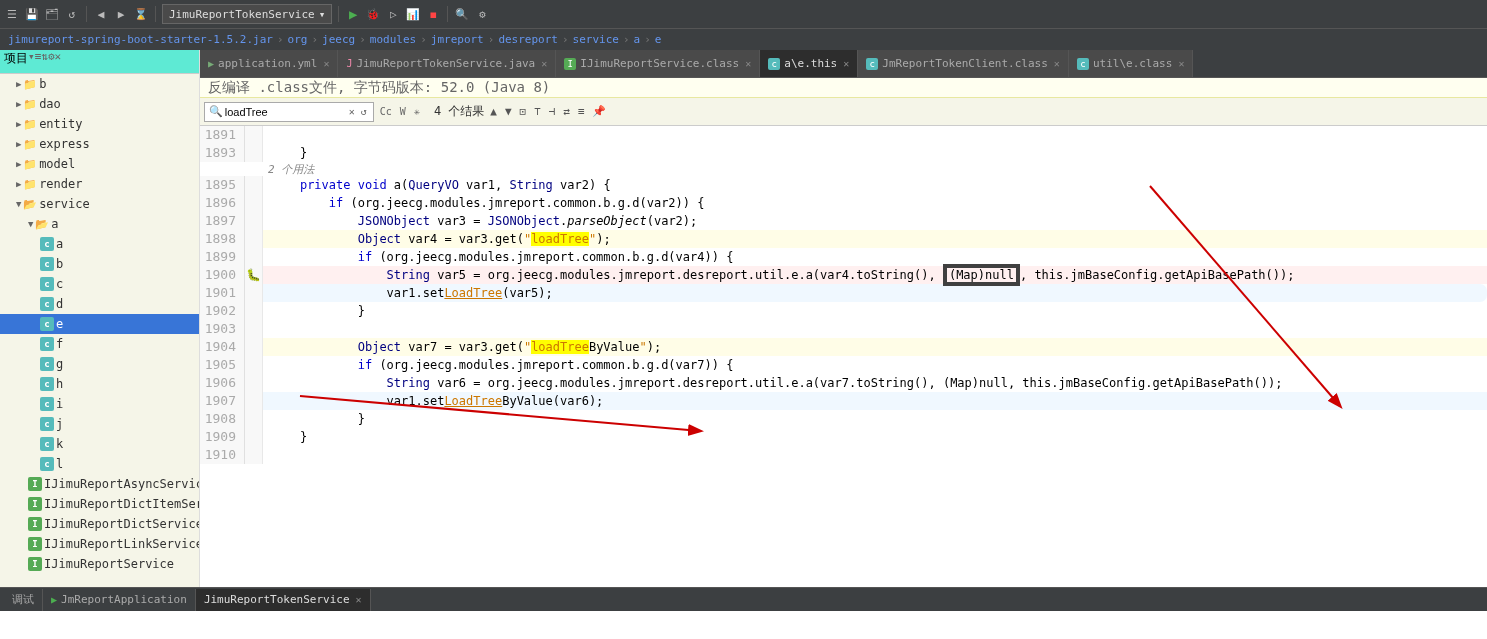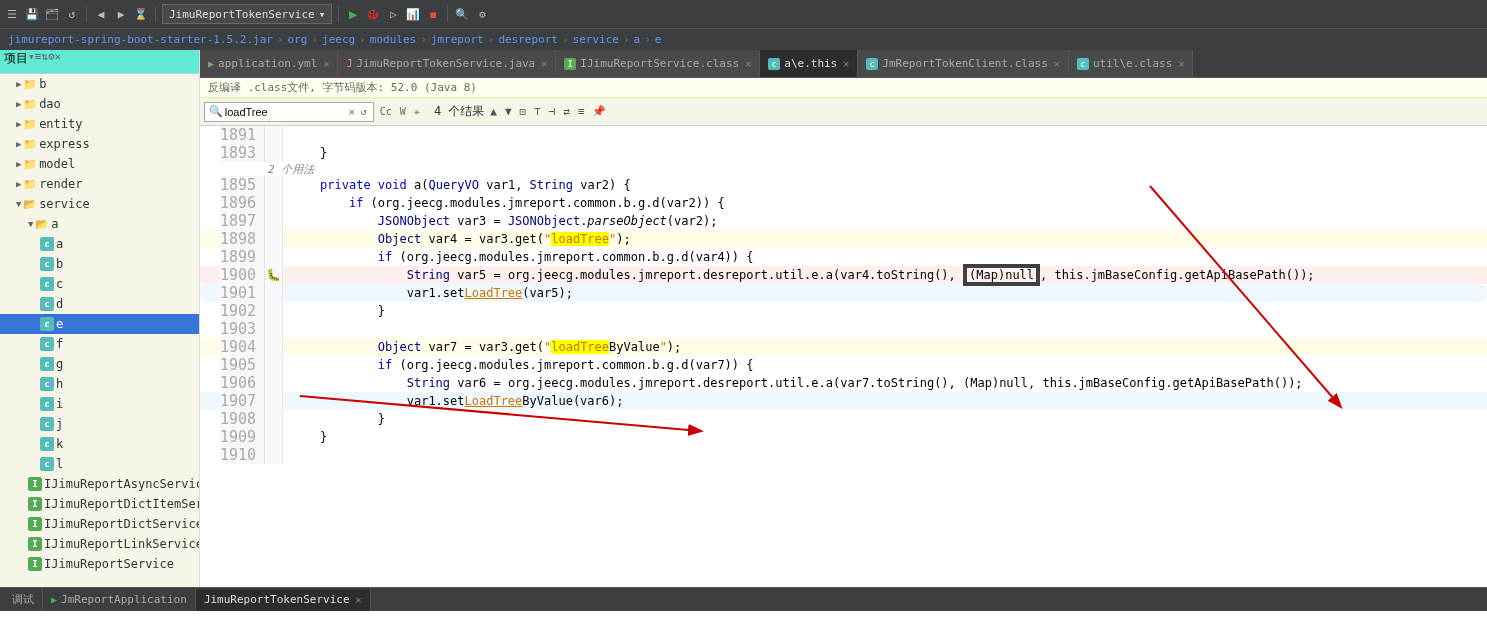--- a/index.html
+++ b/index.html
@@ -82,21 +82,21 @@
     }
     .tab.active { background: #2d2d2d; color: #ddd; }
     .tab-icon-yml { color: #7a7; font-size: 10px; }
     .tab-icon-java { color: #e8a; font-size: 10px; }
     .tab-icon-class { color: #5bb; font-size: 10px; }
     .tab-close { color: #888; font-size: 10px; cursor: pointer; margin-left: 2px; }
 
     
     .decompile-notice {
       background: #fffff0; border-bottom: 1px solid #e8e8a0;
-      padding: 2px 8px; font-size: 11px; color: #666; height: 20px;
+      padding: 2px 8px; font-size: 14px; color: #666; height: 20px;
       display: flex; align-items: center;
     }
 
     
     .search-bar {
       display: flex; align-items: center; height: 28px;
       background: #f5f5e8; border-bottom: 1px solid #ccc; padding: 0 4px; gap: 4px;
     }
     .search-input-wrap {
       display: flex; align-items: center; background: #fff;
@@ -115,22 +115,22 @@
     }
     .code-line {
       display: flex; align-items: stretch; min-height: 18px;
       font-family: 'Consolas', monospace; font-size: 12px;
     }
     .code-line.highlighted { background: #fffde7; }
     .code-line.error-line { background: #fff0f0; }
     .line-number {
       min-width: 45px; text-align: right; padding-right: 8px;
       color: #aaa; background: #f8f8f8; border-right: 1px solid #e0e0e0;
-      user-select: none; font-size: 15px; line-height: 18px;
-      display: flex; align-items: center; justify-content: flex-end; margin-left: 20px;
+      user-select: none; font-size: 13px; line-height: 18px;
+      display: flex; align-items: center; justify-content: flex-end;
     }
     .line-gutter {
       width: 18px; background: #f8f8f8; border-right: 1px solid #e8e8e8;
       display: flex; align-items: center; justify-content: center; flex-shrink: 0;
     }
     .line-gutter .bug-icon { color: #e44; font-size: 12px; }
     .line-content {
       padding: 0 8px; line-height: 18px; white-space: pre; flex: 1;
     }
     .kw { color: #0000cc; font-weight: normal; }

